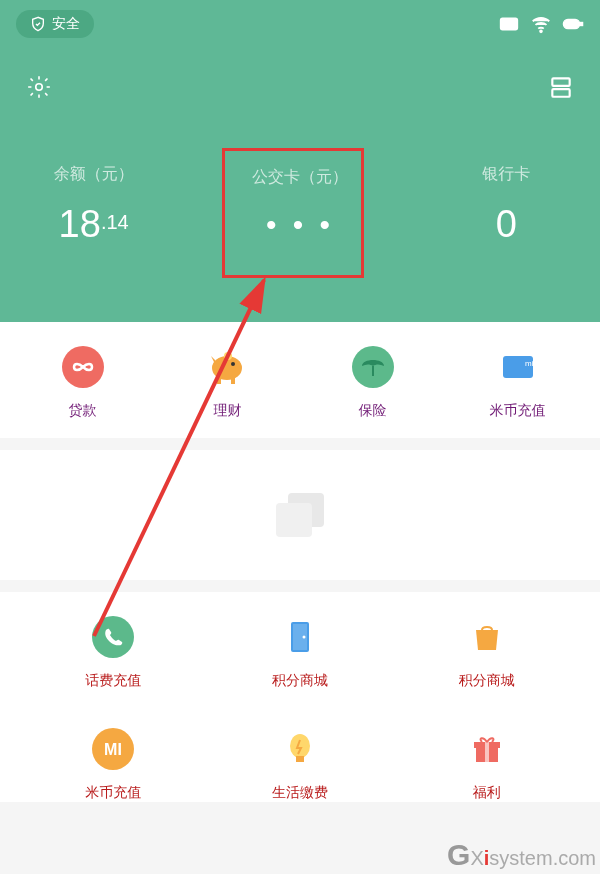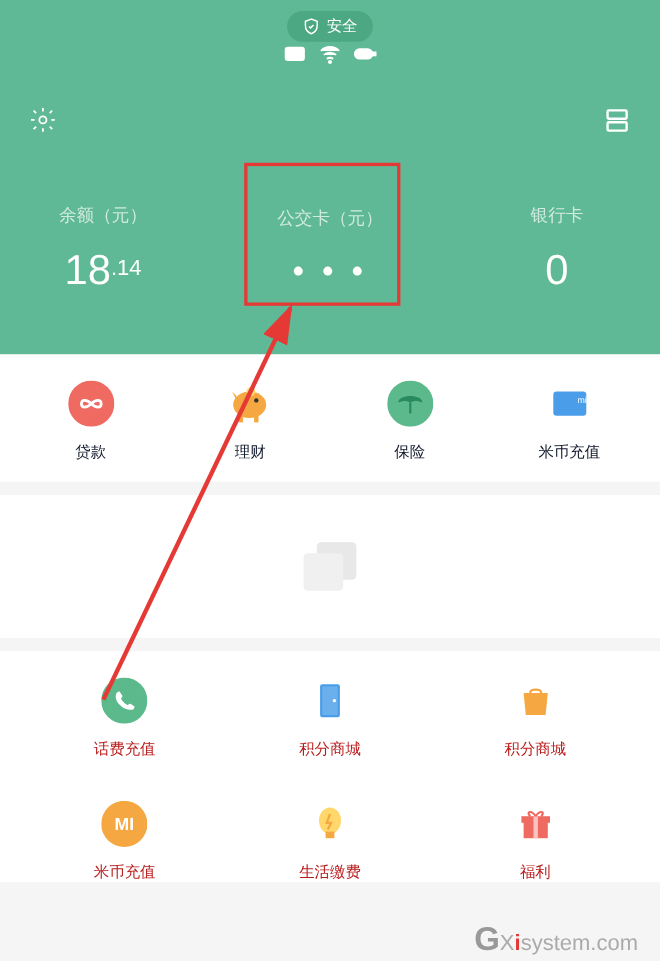--- a/index.html
+++ b/index.html
@@ -1,47 +1,47 @@
 <!DOCTYPE html>
 <html><head>
 <meta charset="utf-8">
 <style>
   * { margin: 0; padding: 0; box-sizing: border-box; font-family: -apple-system, "PingFang SC", "Microsoft YaHei", sans-serif; }
   body { width: 600px; height: 874px; background: #f5f5f5; position: relative; overflow: hidden; }
   .header { height: 322px; background: #5fb896; position: relative; color: #fff; }
-  .status-bar { display: flex; justify-content: space-between; align-items: center; padding: 10px 16px; flex-direction: column; }
+  .status-bar { display: flex; justify-content: space-between; align-items: center; padding: 10px 16px; }
   .safe-badge { background: #4ca883; border-radius: 16px; padding: 5px 14px; display: flex; align-items: center; gap: 6px; font-size: 14px; }
   .safe-badge svg { width: 16px; height: 16px; }
   .status-icons { display: flex; align-items: center; gap: 10px; }
   .status-icons svg { width: 22px; height: 22px; fill: #fff; stroke: #fff; }
   .top-row { display: flex; justify-content: space-between; align-items: center; padding: 26px 26px 0; }
   .gear, .card-icon { width: 26px; height: 26px; }
   .balances { display: flex; justify-content: space-around; align-items: center; margin-top: 64px; padding: 0 10px; gap: 39px; }
   .balance-col { text-align: center; flex: 1; }
   .balance-label { font-size: 16px; color: rgba(255,255,255,0.7); margin-bottom: 18px; }
   .balance-val { font-size: 38px; font-weight: 300; color: #fff; }
   .balance-val .cents { font-size: 20px; vertical-align: top; position: relative; top: 8px; }
   .dots { font-size: 30px; letter-spacing: 4px; color: #fff; line-height: 38px; }
   .grid { display: flex; justify-content: space-around; padding: 24px 10px 18px; background: #fff; }
   .tile { text-align: center; flex: 1; }
   .tile-icon { width: 42px; height: 42px; margin: 0 auto 14px; border-radius: 50%; display: flex; align-items: center; justify-content: center; }
   .tile-icon svg { width: 42px; height: 42px; }
-  .tile-label { font-size: 14px; color: #0f172a; }
+  .tile-label { font-size: 14px; color: #701a75; }
   .mid { background: #fff; margin-top: 12px; height: 130px; display: flex; align-items: center; justify-content: center; }
   .placeholder-card { width: 48px; height: 44px; position: relative; }
   .placeholder-card .c1 { width: 36px; height: 34px; background: #e8e8e8; border-radius: 4px; position: absolute; top: 0; right: 0; }
   .placeholder-card .c2 { width: 36px; height: 34px; background: #f0f0f0; border-radius: 4px; position: absolute; bottom: 0; left: 0; }
   .grid2 { display: flex; justify-content: space-around; padding: 24px 20px 18px; background: #fff; margin-top: 12px; }
   .grid3 { display: flex; justify-content: space-around; padding: 20px 20px 0; background: #fff; }
   .tile2 { text-align: center; flex: 1; }
   .tile2-icon { width: 42px; height: 42px; margin: 0 auto 14px; display: flex; align-items: center; justify-content: center; }
   .tile2-label { font-size: 14px; color: #b91c1c; }
   .highlight-box { position: absolute; left: 222px; top: 148px; width: 142px; height: 130px; border: 3px solid #e53935; pointer-events: none; }
   .arrow { position: absolute; left: 84px; top: 266px; pointer-events: none; }
-  .watermark { position: absolute; right: 20px; bottom: 2px; color: #aaa; font-size: 20px; font-family: Arial, sans-serif; letter-spacing: 0px; }
+  .watermark { position: absolute; right: 4px; bottom: 2px; color: #aaa; font-size: 20px; font-family: Arial, sans-serif; letter-spacing: 0px; }
   .watermark .g { font-size: 30px; color: #999; font-weight: bold; }
   .watermark .i { color: #e53935; font-weight: bold; }
 </style>
 </head>
 <body>
 
 <div class="header">
   <div class="status-bar">
     <div class="safe-badge">
       <svg viewBox="0 0 24 24" fill="none" stroke="#fff" stroke-width="2">

